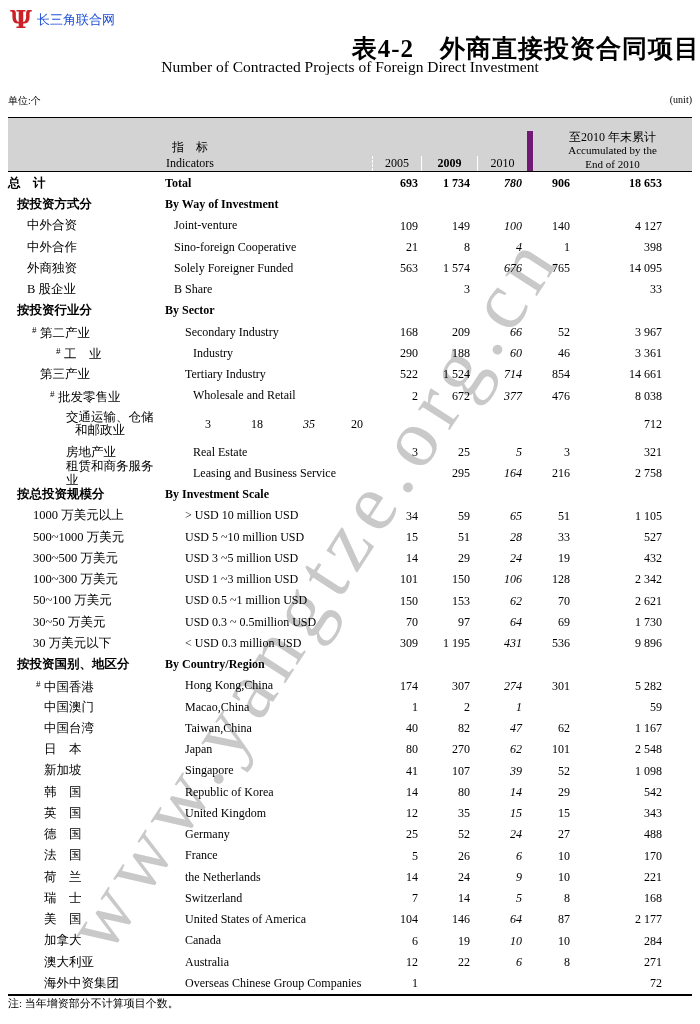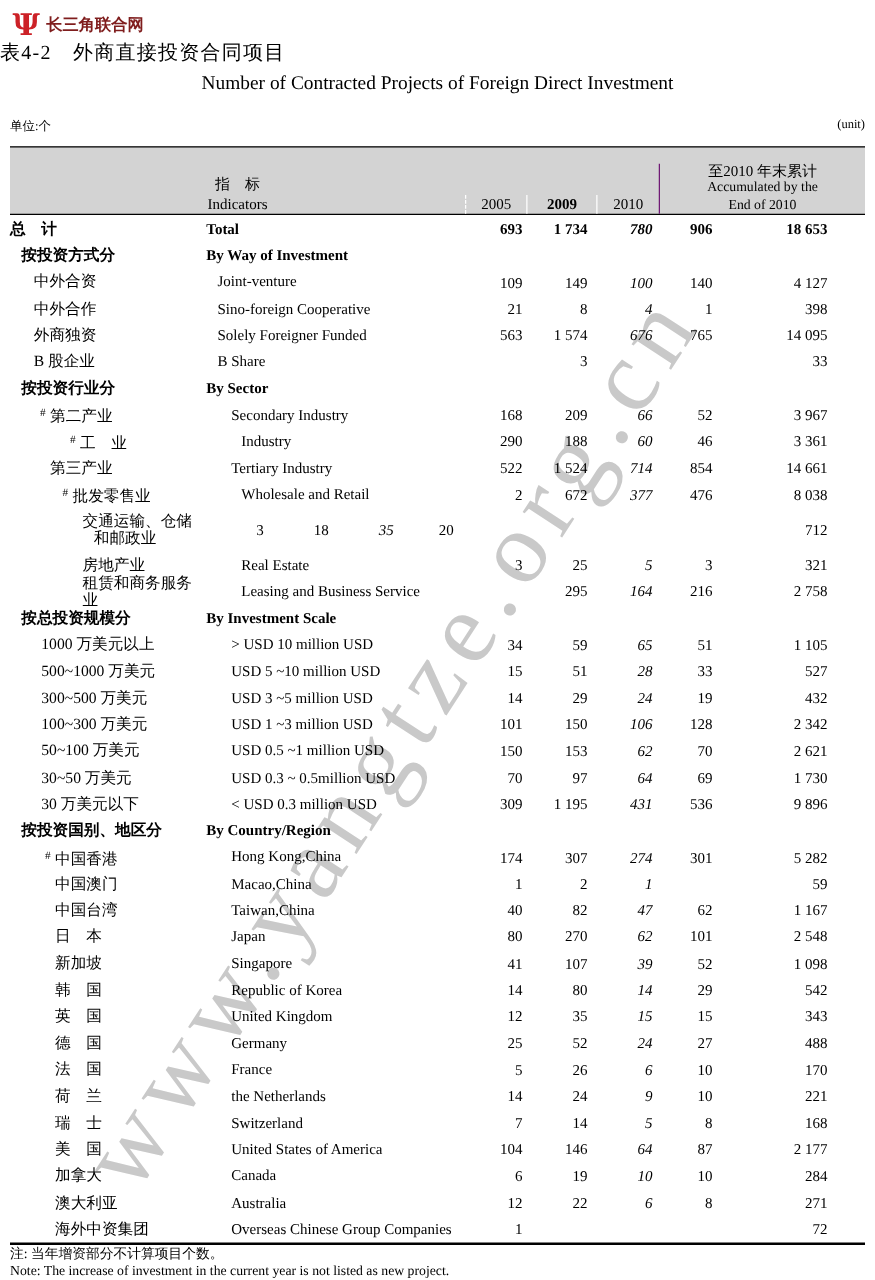--- a/index.html
+++ b/index.html
@@ -8,38 +8,38 @@
   .content{position:relative;z-index:1;}
   
   .watermark{position:absolute;left:85px;top:895px;z-index:0;white-space:nowrap;
              font-size:82px;letter-spacing:9px;color:#c9c9c9;
              transform:rotate(-57deg);transform-origin:0 50%;
              font-family:"Liberation Serif","DejaVu Serif",serif;}
   
   .logo{position:absolute;left:10px;top:8px;display:flex;align-items:center;gap:5px;}
   .logo-glyph{color:#cc2127;font-size:24px;font-weight:bold;line-height:24px;
               font-family:"DejaVu Serif",serif;}
-  .logo-text{font-family:"Liberation Sans","DejaVu Sans",sans-serif;font-weight:bold;
-             font-size:13px;color:#7f1d1d;}
-  .title-zh{position:absolute;top:32px;left:0;width:100%;text-align:left;
-            font-size:16px;font-weight:normal;letter-spacing:1px;}
+  .logo-text{font-family:"Liberation Sans","DejaVu Sans",sans-serif;font-weight:normal;
+             font-size:13px;color:#1d4ed8;}
+  .title-zh{position:absolute;top:32px;left:0;width:100%;text-align:right;
+            font-size:25px;font-weight:bold;letter-spacing:1px;}
   .title-en{position:absolute;top:58px;left:0;width:100%;text-align:center;font-size:15.5px;}
   .unit-row{position:absolute;top:94px;left:8px;right:8px;display:flex;
             justify-content:space-between;font-size:10px;}
   
   .tbl{position:absolute;top:117px;left:8px;width:684px;}
   .thead{display:flex;background:#d3d3d3;border-top:1px solid #000;border-bottom:1px solid #000;
          height:53px;align-items:flex-end;font-size:12px;}
   .th{display:flex;flex-direction:column;justify-content:center;align-items:center;text-align:center;}
   .th-ind{width:364px;}
   .th-y0{width:58px;border-left:1px solid #444;}
   .th-y1{width:48px;border-left:1px dashed #fff;}
   .th-y2{width:55px;border-left:1px solid #fff;font-weight:bold;}
   .th-y3{width:49px;border-left:1px solid #fff;}
-  .th-cum{flex:1;border-left:1px solid #701a75;font-size:11px;line-height:13.5px;}
+  .th-cum{flex:1;border-left:6px solid #701a75;font-size:11px;line-height:13.5px;}
   .th-cum .zh-line{font-size:12px;}
   .tbody{border-bottom:2px solid #000;padding-top:1px;}
   .row{display:flex;height:21.25px;align-items:center;font-size:12px;}
   .row.tall{height:35px;}
   .c{box-sizing:border-box;}
   .c-zh{width:157px;font-size:12.5px;line-height:13.5px;}
   .c-en{width:207px;line-height:13.5px;}
   .c-v{text-align:right;}
   .c-y0{width:58px;padding-right:12px;}
   .c-y1{width:48px;padding-right:8px;}
@@ -444,16 +444,15 @@
             <div class="c c-v c-y1"></div>
             <div class="c c-v c-y2"></div>
             <div class="c c-v c-y3"></div>
             <div class="c c-v c-cum">72</div>
           </div>
         </div>
     </div>
 
     <div class="notes">
       <div>注: 当年增资部分不计算项目个数。</div>
-      <div>Note: The increase of investment in the current year is not listed as new project.</div>
     </div>
   </div>
 </div>
 
 </body></html>

